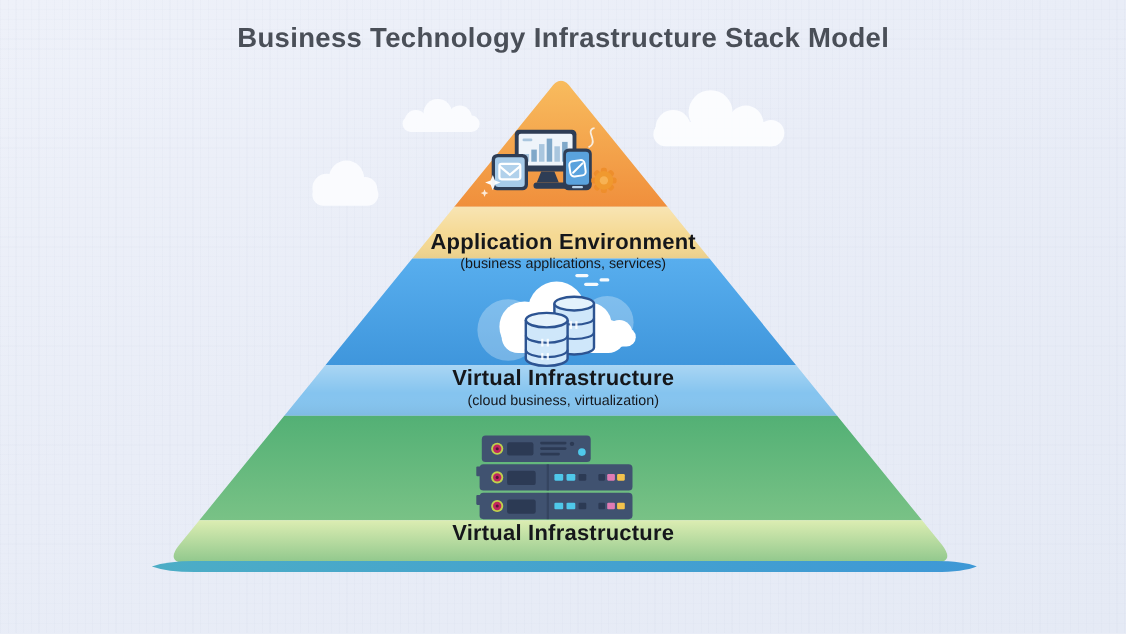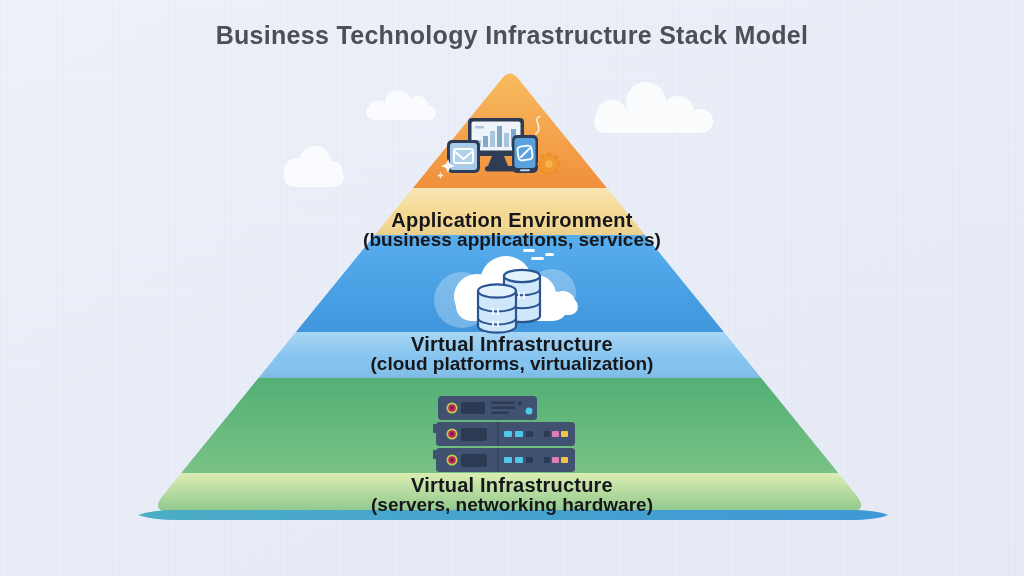--- a/index.html
+++ b/index.html
@@ -51,22 +51,22 @@
     color: #15171b;
     z-index: 6;
   }
   .layer-heading {
     font-size: 20px;
     font-weight: 700;
     line-height: 22px;
     letter-spacing: 0.2px;
   }
   .layer-sub {
-    font-size: 19px;
-    font-weight: 700;
+    font-size: 13px;
+    font-weight: 400;
     line-height: 18px;
   }
   .label-app  { top: 189px; margin-top: 20px; }
   .label-virt { top: 333px; text-align: center; }
   .label-phys { top: 474px; }
 </style>
 </head>
 <body>
 
 <div class="canvas">
@@ -277,20 +277,19 @@
       </g>
     </g>
   </svg>
 
   <div class="layer-label label-app">
     <div class="layer-heading">Application Environment</div>
     <div class="layer-sub">(business applications, services)</div>
   </div>
   <div class="layer-label label-virt">
     <div class="layer-heading">Virtual Infrastructure</div>
-    <div class="layer-sub">(cloud platforms, virtualization)</div>
+    <div class="layer-sub">(cloud business, virtualization)</div>
   </div>
   <div class="layer-label label-phys">
     <div class="layer-heading">Virtual Infrastructure</div>
-    <div class="layer-sub">(servers, networking hardware)</div>
   </div>
 
 </div>
 
 </body></html>

